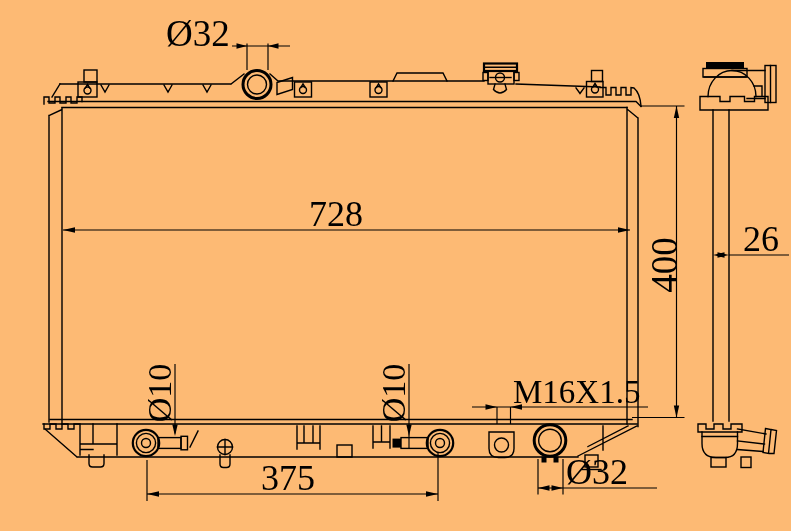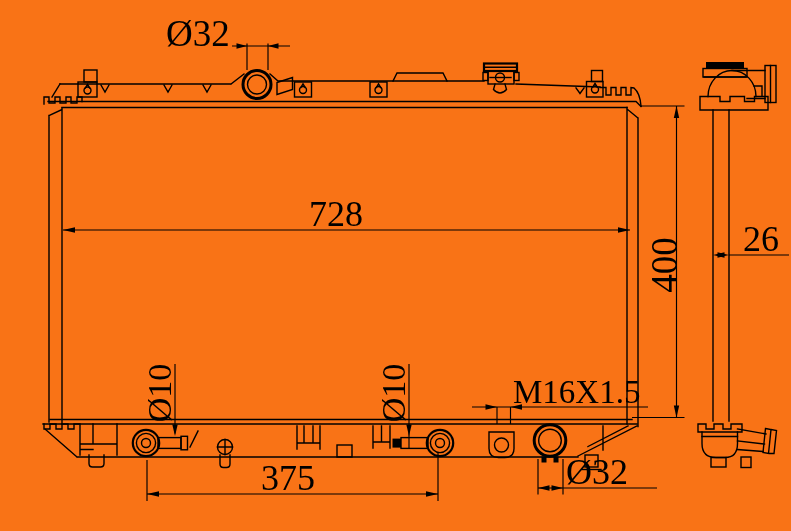--- a/index.html
+++ b/index.html
@@ -1,16 +1,16 @@
 <!DOCTYPE html>
 <html><head>
 <meta charset="utf-8">
 <style>
   html,body{margin:0;padding:0;background:#ffffff;}
-  .canvas{position:relative;width:791px;height:531px;background:#f97316;overflow:hidden;}
+  .canvas{position:relative;width:791px;height:531px;background:#fdba74;overflow:hidden;}
   svg{display:block;}
   .art path, .art line, .art rect, .art circle{stroke:#000000;fill:none;stroke-width:1.4;stroke-linecap:square;stroke-linejoin:miter;}
   .art .thick{stroke-width:3;}
   .art .med{stroke-width:2.2;}
   .art .solid{fill:#000000;stroke:none;}
   .dims path, .dims line{stroke:#000000;fill:none;stroke-width:1.15;stroke-linecap:butt;}
   .dims polygon{fill:#000000;stroke:none;}
   text{fill:#000000;stroke:none;font-family:"Liberation Serif","DejaVu Serif",serif;}
   .t36{font-size:36px;}
   .t37{font-size:37px;}

